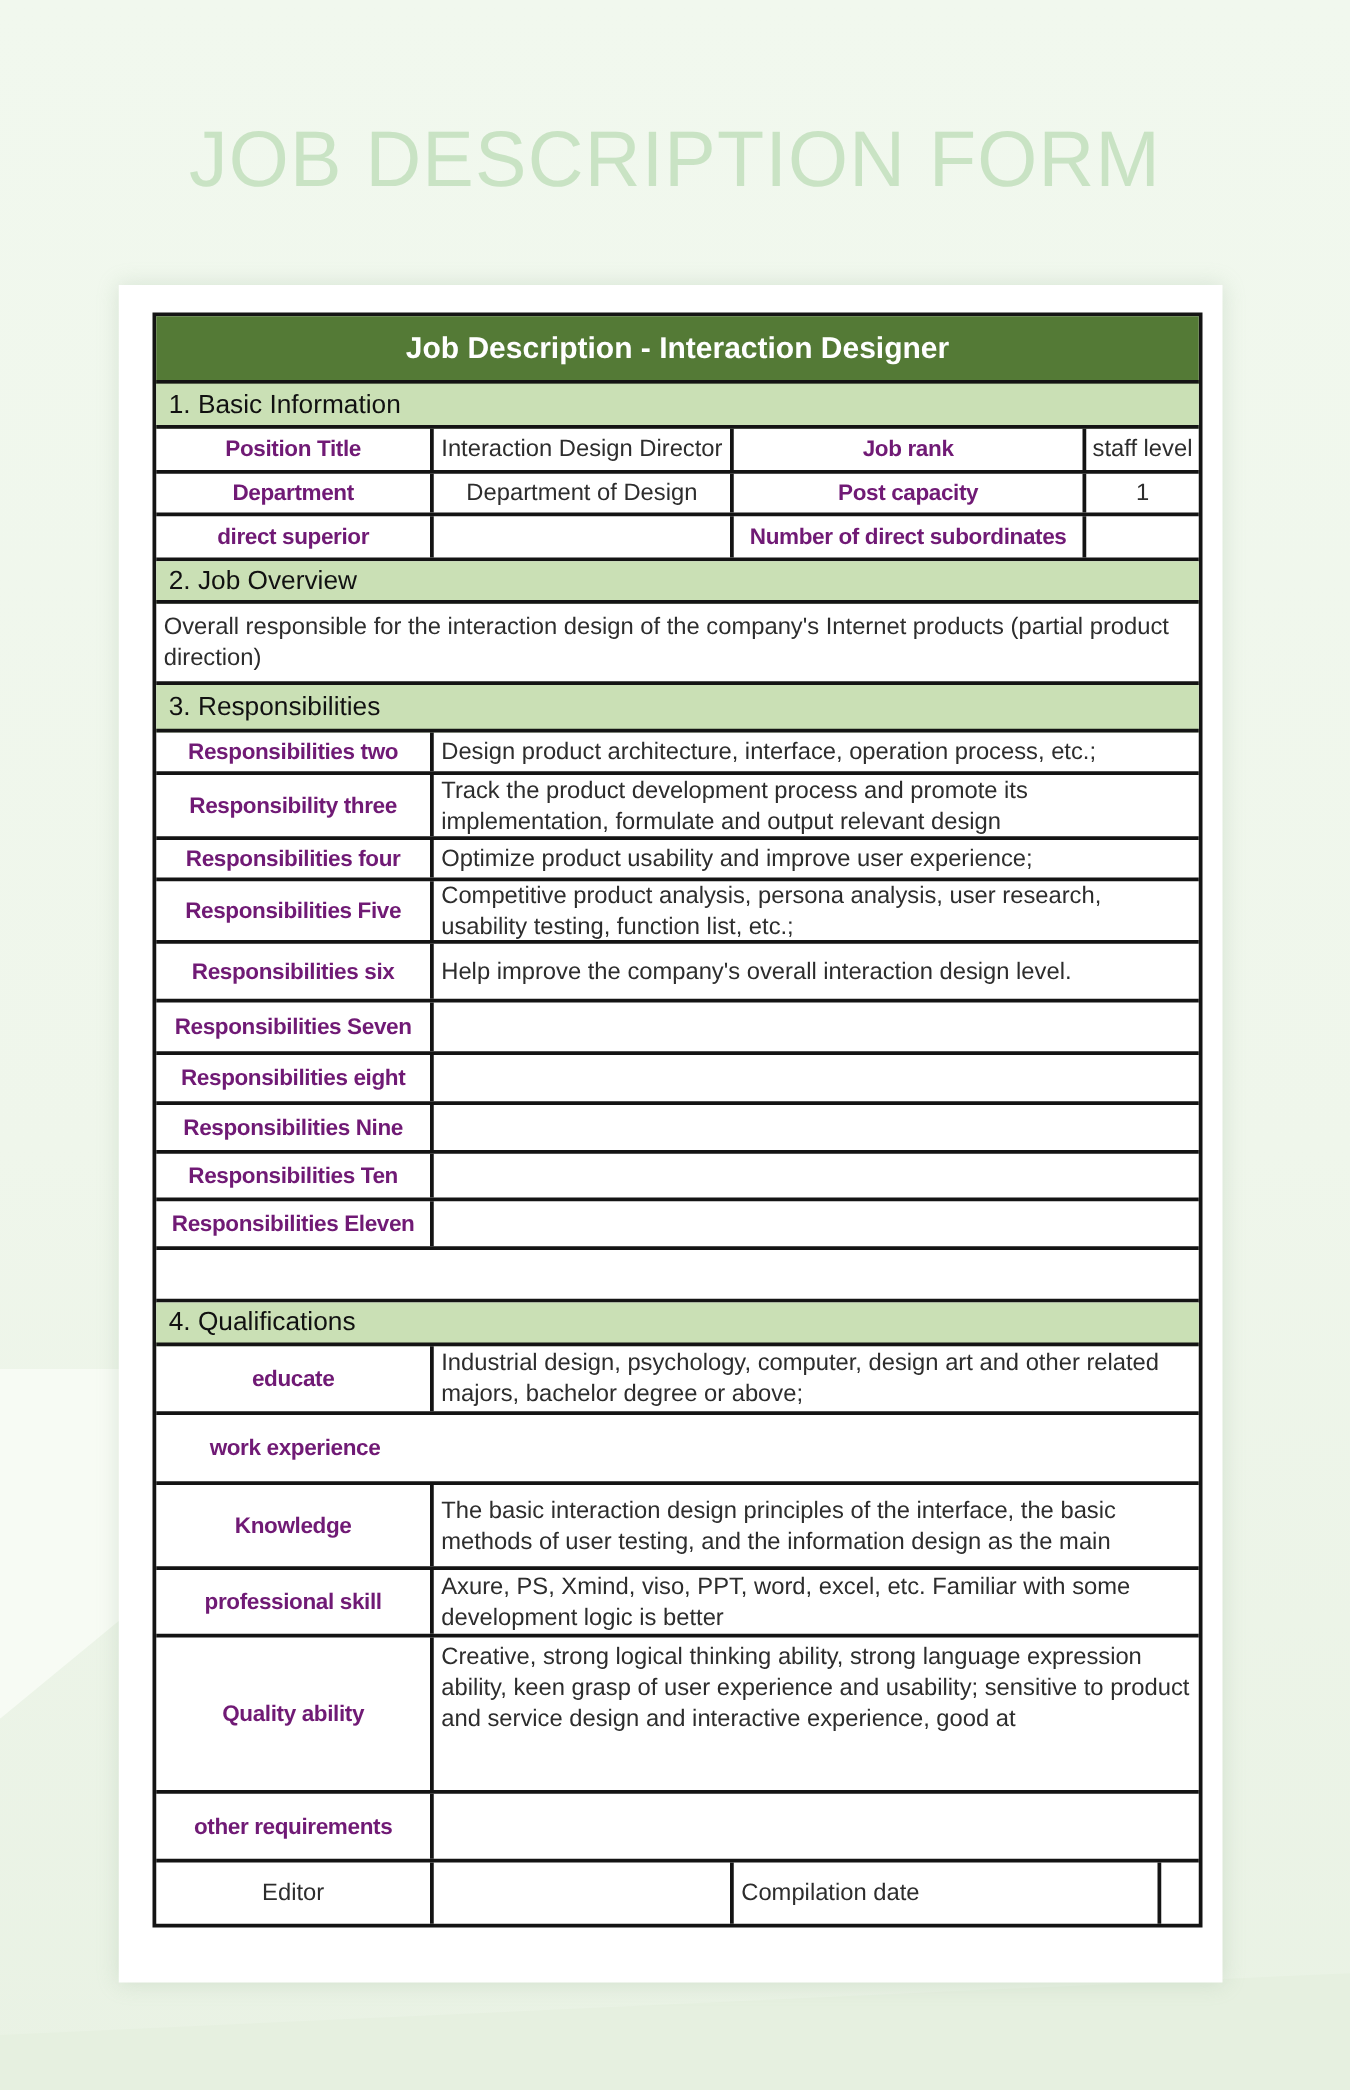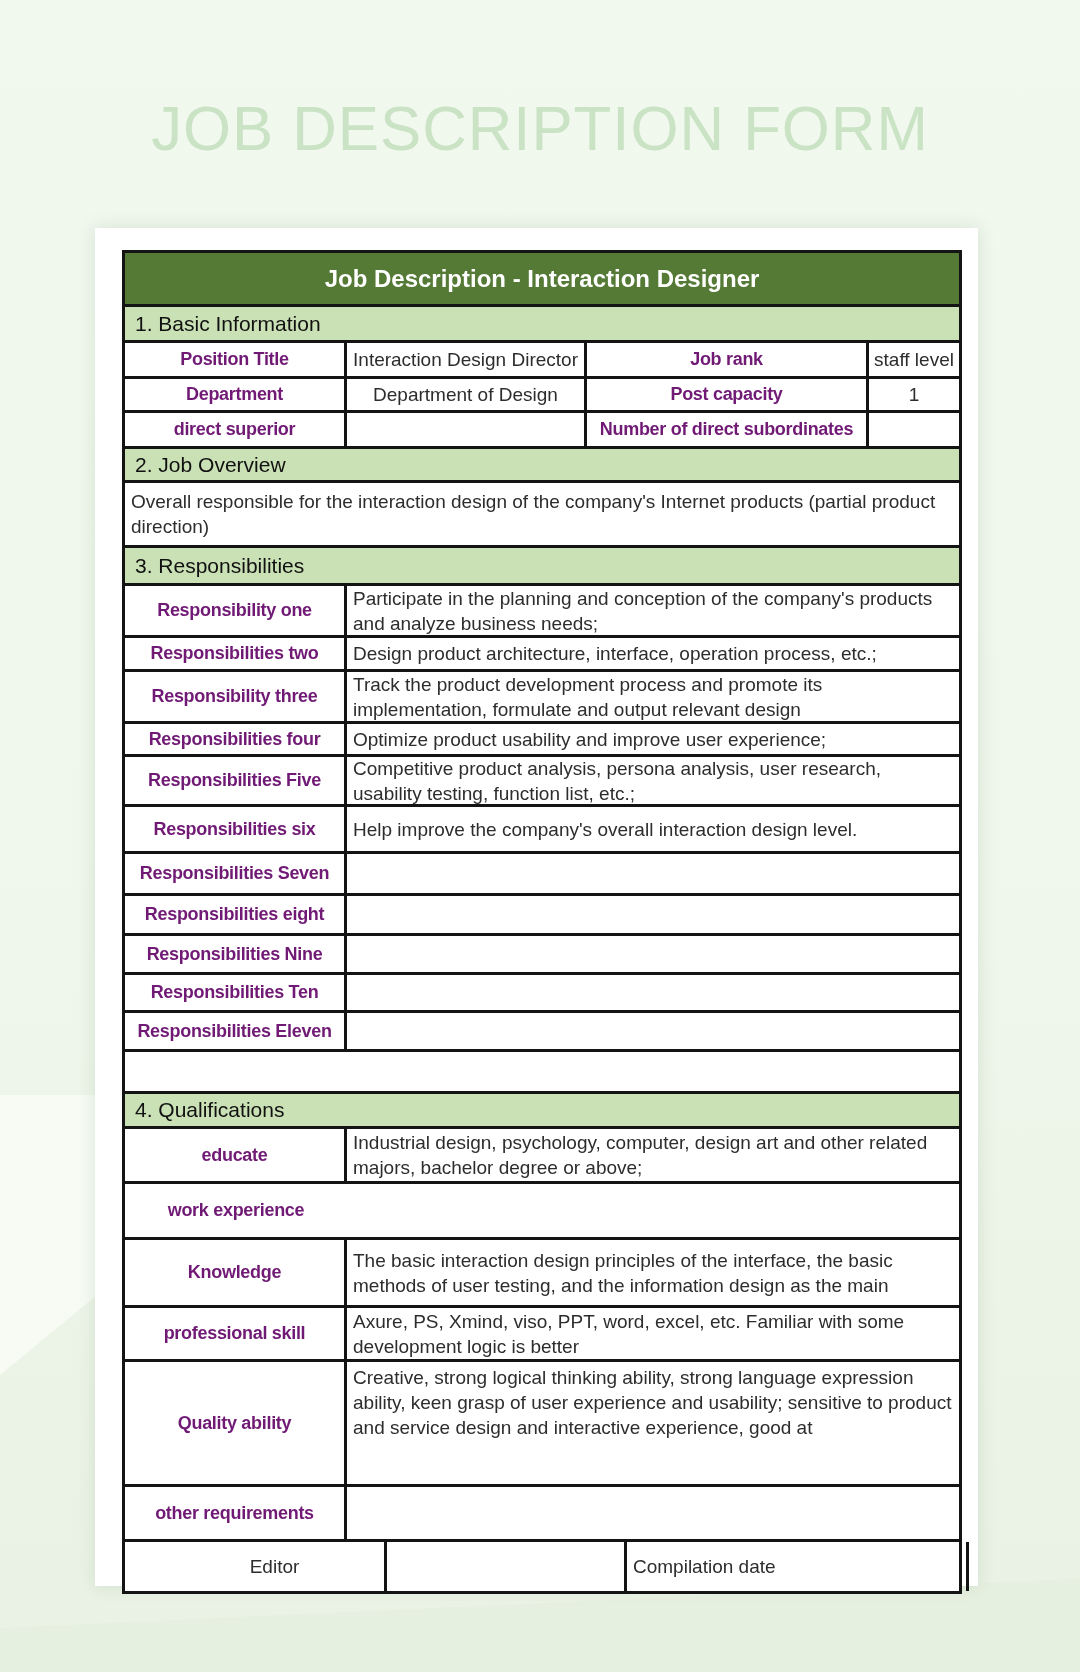--- a/index.html
+++ b/index.html
@@ -30,21 +30,21 @@
     height:54px;background:#547a36;border-bottom:3px solid #141414;
     display:flex;align-items:center;justify-content:center;
     color:#ffffff;font-weight:700;font-size:24px;
   }
   .band{
     background:#cae0b5;border-bottom:3px solid #141414;
     display:flex;align-items:center;padding-left:10px;
     font-weight:400;font-size:21px;color:#111;
   }
   .row{display:flex;border-bottom:3px solid #141414;width:100%;}
-  .row:last-child{border-bottom:none;margin-left:40px;}
+  .row:last-child{border-bottom:none;}
   .cell{
     border-right:3px solid #141414;overflow:hidden;
     display:flex;align-items:center;justify-content:center;
     text-align:center;line-height:25px;
   }
   .cell:last-child{border-right:none;}
   .lab{font-weight:700;font-size:18px;letter-spacing:-0.3px;padding:0 3px;color:#701a75;}
   .val{font-size:19px;color:#2d2d2d;justify-content:flex-start;text-align:left;padding:0 6px;}
   .valc{font-size:19px;color:#2d2d2d;padding:0 4px;}
   .top{align-items:flex-start;padding-top:3px;}
@@ -92,24 +92,20 @@
     </div>
 
     <div class="band" style="height:34px">2. Job Overview</div>
 
     <div class="row" style="height:65px">
       <div class="cell val wide">Overall responsible for the interaction design of the company's Internet products (partial product direction)</div>
     </div>
 
     <div class="band" style="height:38px">3. Responsibilities</div>
 
-    <div class="row" style="height:52px">
-      <div class="cell lab c1">Responsibility one</div>
-      <div class="cell val wide">Participate in the planning and conception of the company's products and analyze business needs;</div>
-    </div>
     <div class="row" style="height:34px">
       <div class="cell lab c1">Responsibilities two</div>
       <div class="cell val wide">Design product architecture, interface, operation process, etc.;</div>
     </div>
     <div class="row" style="height:52px">
       <div class="cell lab c1">Responsibility three</div>
       <div class="cell val wide">Track the product development process and promote its implementation, formulate and output relevant design</div>
     </div>
     <div class="row" style="height:33px">
       <div class="cell lab c1">Responsibilities four</div>

